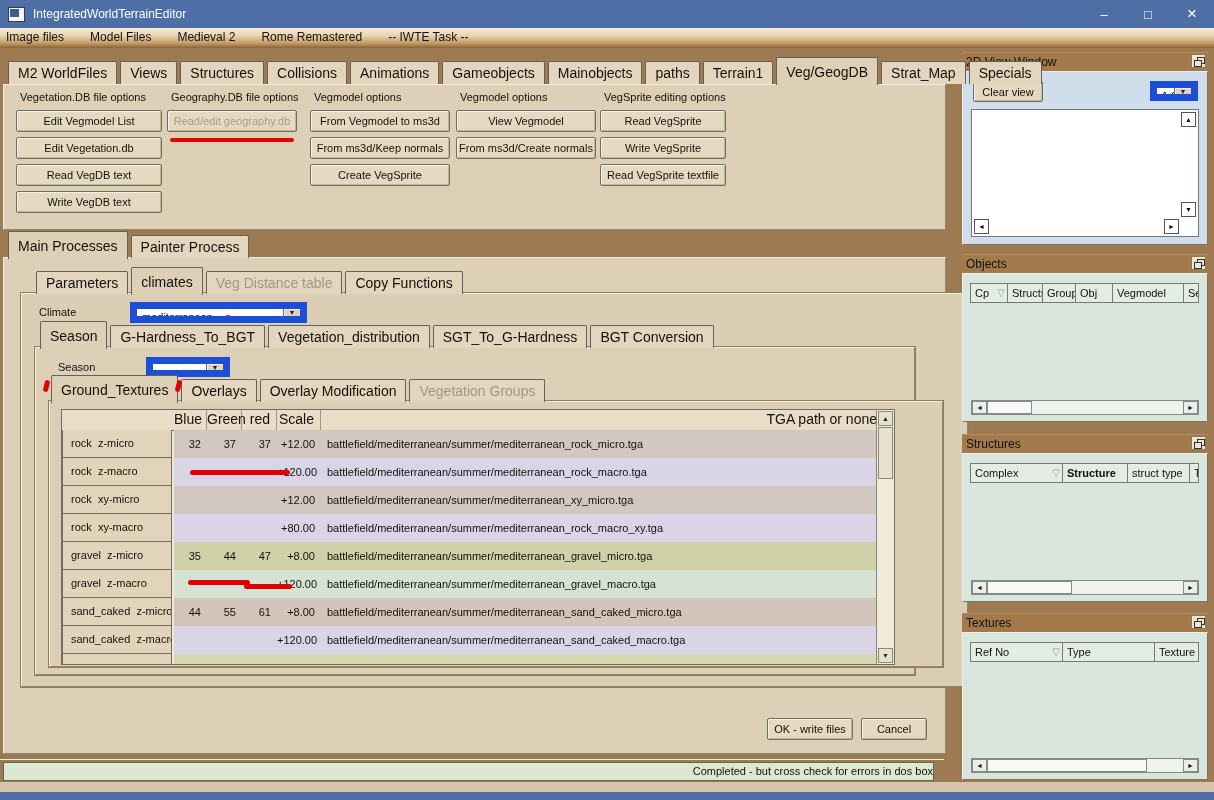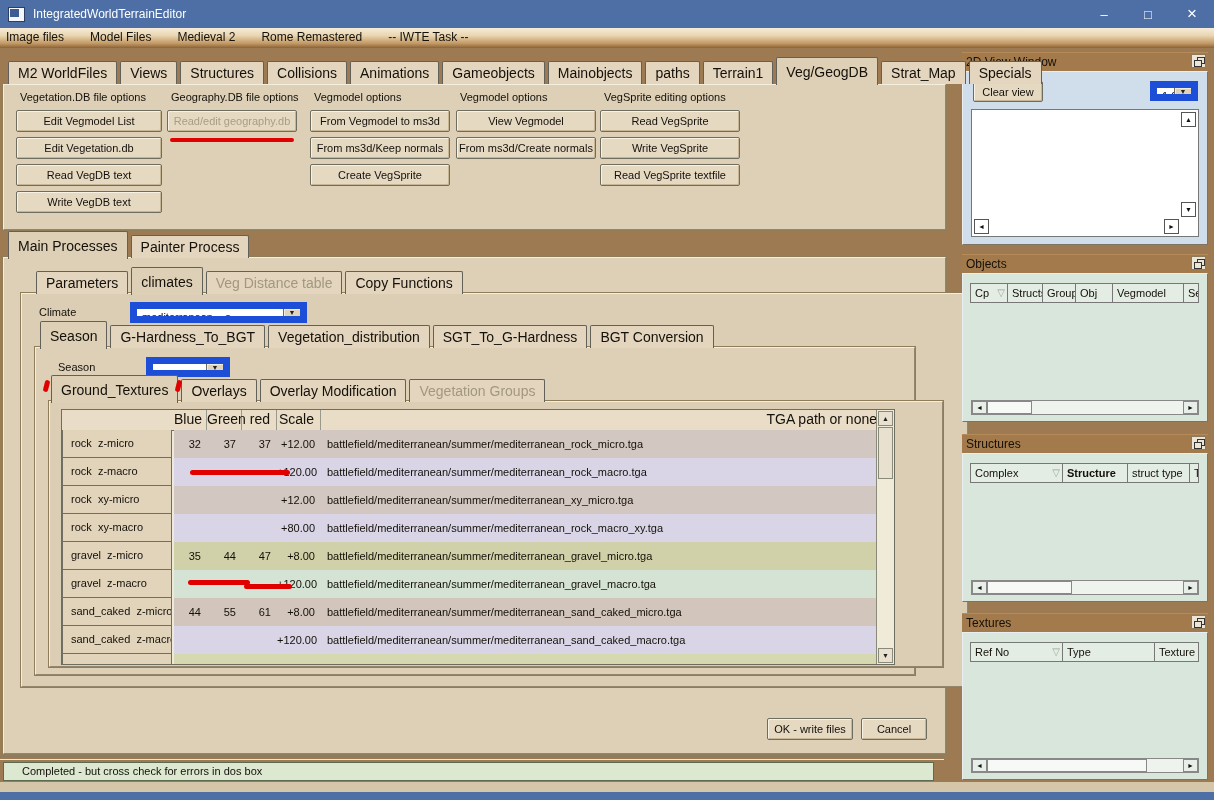--- a/index.html
+++ b/index.html
@@ -67,21 +67,21 @@
   .gstripe{flex:1;margin-left:2px;display:flex;position:relative;}
   .gcell{font-size:11px;line-height:28px;box-sizing:border-box;text-align:right;padding-right:6px;white-space:pre;}
   .gc-path{flex:1;text-align:left;padding-left:6px;overflow:hidden;}
   .red-line{position:absolute;height:5px;background:#e10000;border-radius:3px;top:12px;}
   .vscroll{position:absolute;right:0;top:0;bottom:0;width:17px;background:#f0ead9;border-left:1px solid #8a8a7a;}
   .sc-arrow{position:absolute;left:1px;right:1px;height:15px;background:#e8e1cf;border:1px solid #8a8a7a;
             display:flex;align-items:center;justify-content:center;font-size:7px;color:#222;box-sizing:border-box;}
   .sc-thumb{position:absolute;left:1px;right:1px;background:#e8e1cf;border:1px solid #8a8a7a;box-sizing:border-box;}
 
   
-  .status{position:absolute;background:#dde8d0;border:1px solid #5c6a52;font-size:11px;line-height:17px;padding-left:18px;box-sizing:border-box;}
+  .status{position:absolute;background:#dde8d0;border:1px solid #5c6a52;font-size:11px;line-height:17px;padding-left:18px;box-sizing:border-box;text-align:right;}
   .groove{position:absolute;height:2px;border-top:1px solid #8a7a5e;border-bottom:1px solid #f0e6d2;}
 
   
   .dock-panel{position:absolute;left:962px;width:246px;}
   .dock-head{height:19px;background:#a37a4b;display:flex;align-items:center;font-size:12px;padding-left:4px;position:relative;box-shadow:inset 0 1px 0 #b68b59;}
   .float-btn{position:absolute;right:2px;top:2px;width:15px;height:14px;background:#ece4d4;border:1px solid #8a7a5e;box-sizing:border-box;}
   .float-btn:before{content:"";position:absolute;left:5px;top:2px;width:6px;height:5px;border:1px solid #333;}
   .float-btn:after{content:"";position:absolute;left:2px;top:5px;width:6px;height:5px;border:1px solid #333;background:#ece4d4;}
   .dock-body{position:relative;border:1px solid;border-color:#e8eef2 #7e7260 #7e7260 #e8eef2;box-sizing:border-box;}
   .canvas2d{position:absolute;background:#fff;border:1px solid #777;}
@@ -148,21 +148,21 @@
         <div class="group-title">Vegmodel options</div>
         <div class="btn">From Vegmodel to ms3d</div>
         <div class="btn">From ms3d/Keep normals</div>
         <div class="btn">Create VegSprite</div>
       </div>
       <div class="group-col" style="left: 452px; width: 140px;">
         <div class="group-title">Vegmodel options</div>
         <div class="btn">View Vegmodel</div>
         <div class="btn">From ms3d/Create normals</div>
       </div>
-      <div class="group-col" style="left: 596px; width: 140px;">
+      <div class="group-col" style="left: 596px; width: 126px;">
         <div class="group-title">VegSprite editing options</div>
         <div class="btn">Read VegSprite</div>
         <div class="btn">Write VegSprite</div>
         <div class="btn">Read VegSprite textfile</div>
       </div>
     </div>
 
   <div class="tabstrip" id="process-tabs" style="left:8px;top:234px;height:24px;">
       <div class="tab sel"><span>Main Processes</span></div>
       <div class="tab"><span>Painter Process</span></div>

